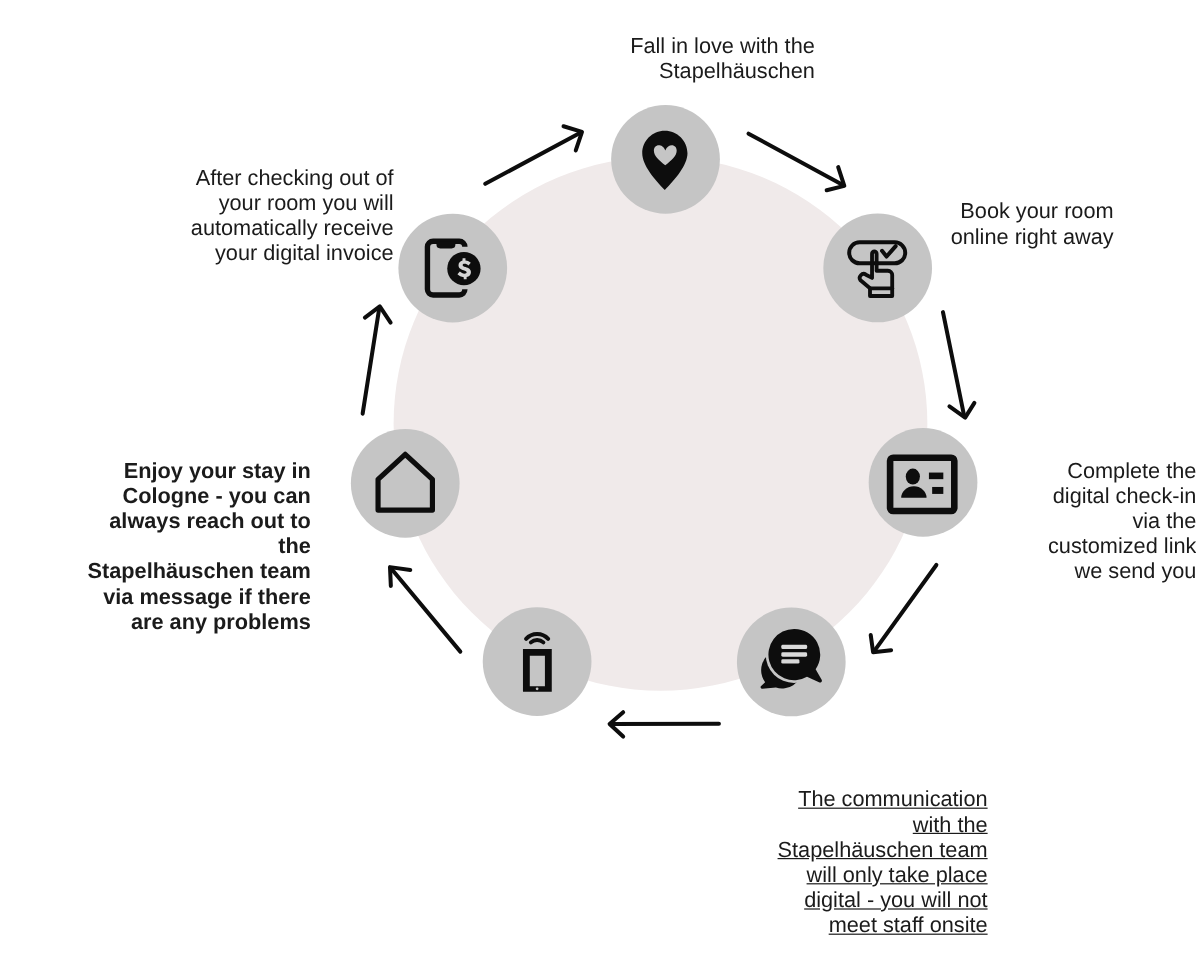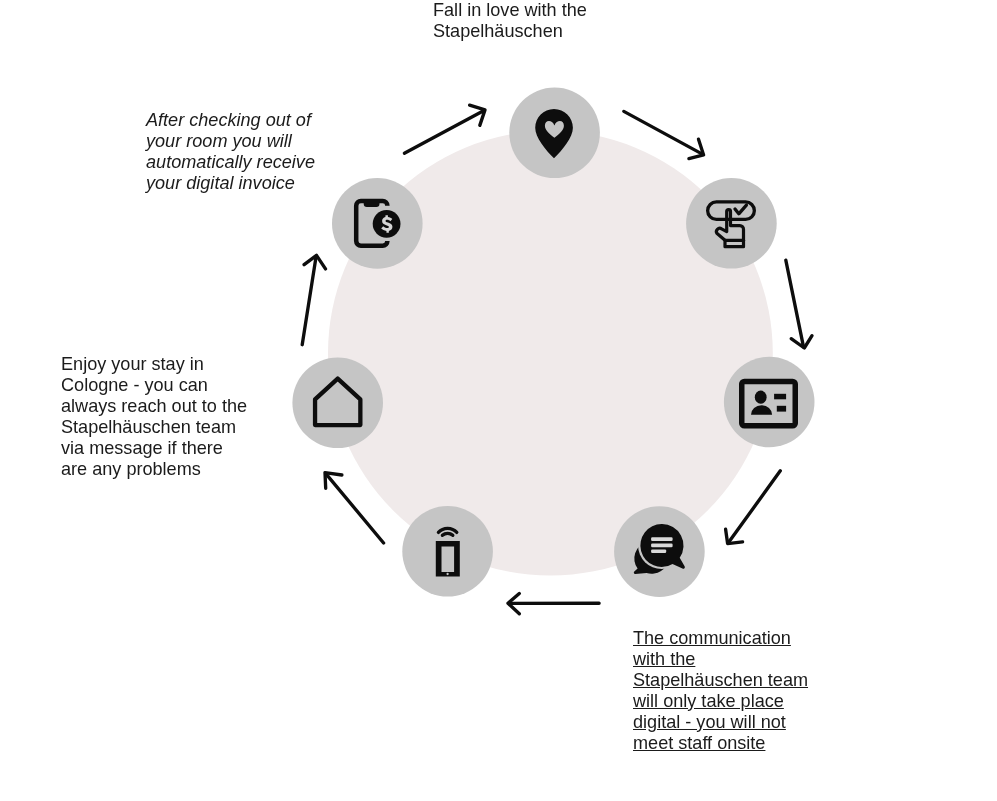--- a/index.html
+++ b/index.html
@@ -14,22 +14,23 @@
   #stage { position:absolute; left:0; top:0; width:997px; height:801px; }
   .svg-layer { position:absolute; left:0; top:0; width:997px; height:801px; display:block; }
   :root { --label-size:18.1px; --label-leading:21px; --label-color:#1b1b1b; }
   .label {
     position:absolute;
     opacity:0.999;          
     will-change:opacity;
     color:var(--label-color);
     font-size:var(--label-size);
     line-height:var(--label-leading);
-    text-align:left;
+    text-align:right;
     white-space:pre-line;
+    margin-top:28px;
   }
 </style>
 </head>
 <body style="background: rgb(255, 255, 255);">
 
 <div id="stage">
 
   <svg class="svg-layer" viewBox="0 0 997 801" width="997" height="801">
 
     <circle cx="550.4" cy="353.2" r="222.4" fill="#f0eaea"></circle>
@@ -200,35 +201,42 @@
         c -2.25,-0.8 -4.2,-1.7 -4.2,-4.25
         c 0,-2.0 1.3,-3.5 3.3,-3.95
         Z"></path>
     </g>
 
   </svg>
 
   <div class="label" style="left:433px;top:0px;width:246px;">Fall in love with the
 Stapelhäuschen</div>
 
-
+  <div class="label" style="left:780px;top:138px;width:148px;">Book your room
+online right away</div>
+
+  <div class="label" style="left:852px;top:354px;width:145px;">Complete the
+digital check-in
+via the
+customized link
+we send you</div>
 
   <div class="label" style="left:633px;top:628px;width:190px;text-decoration:underline;">The communication
 with the
 Stapelhäuschen team
 will only take place
 digital - you will not
 meet staff onsite</div>
 
 
-  <div class="label" style="left:61px;top:354px;width:198px;">Enjoy your stay in
+  <div class="label" style="left:61px;top:354px;width:198px;font-weight:bold;">Enjoy your stay in
 Cologne - you can
 always reach out to the
 Stapelhäuschen team
 via message if there
 are any problems</div>
 
-  <div class="label" style="left:146px;top:110px;width:182px;font-style:italic;">After checking out of
+  <div class="label" style="left:146px;top:110px;width:182px;">After checking out of
 your room you will
 automatically receive
 your digital invoice</div>
 
 </div>
 
 </body></html>

